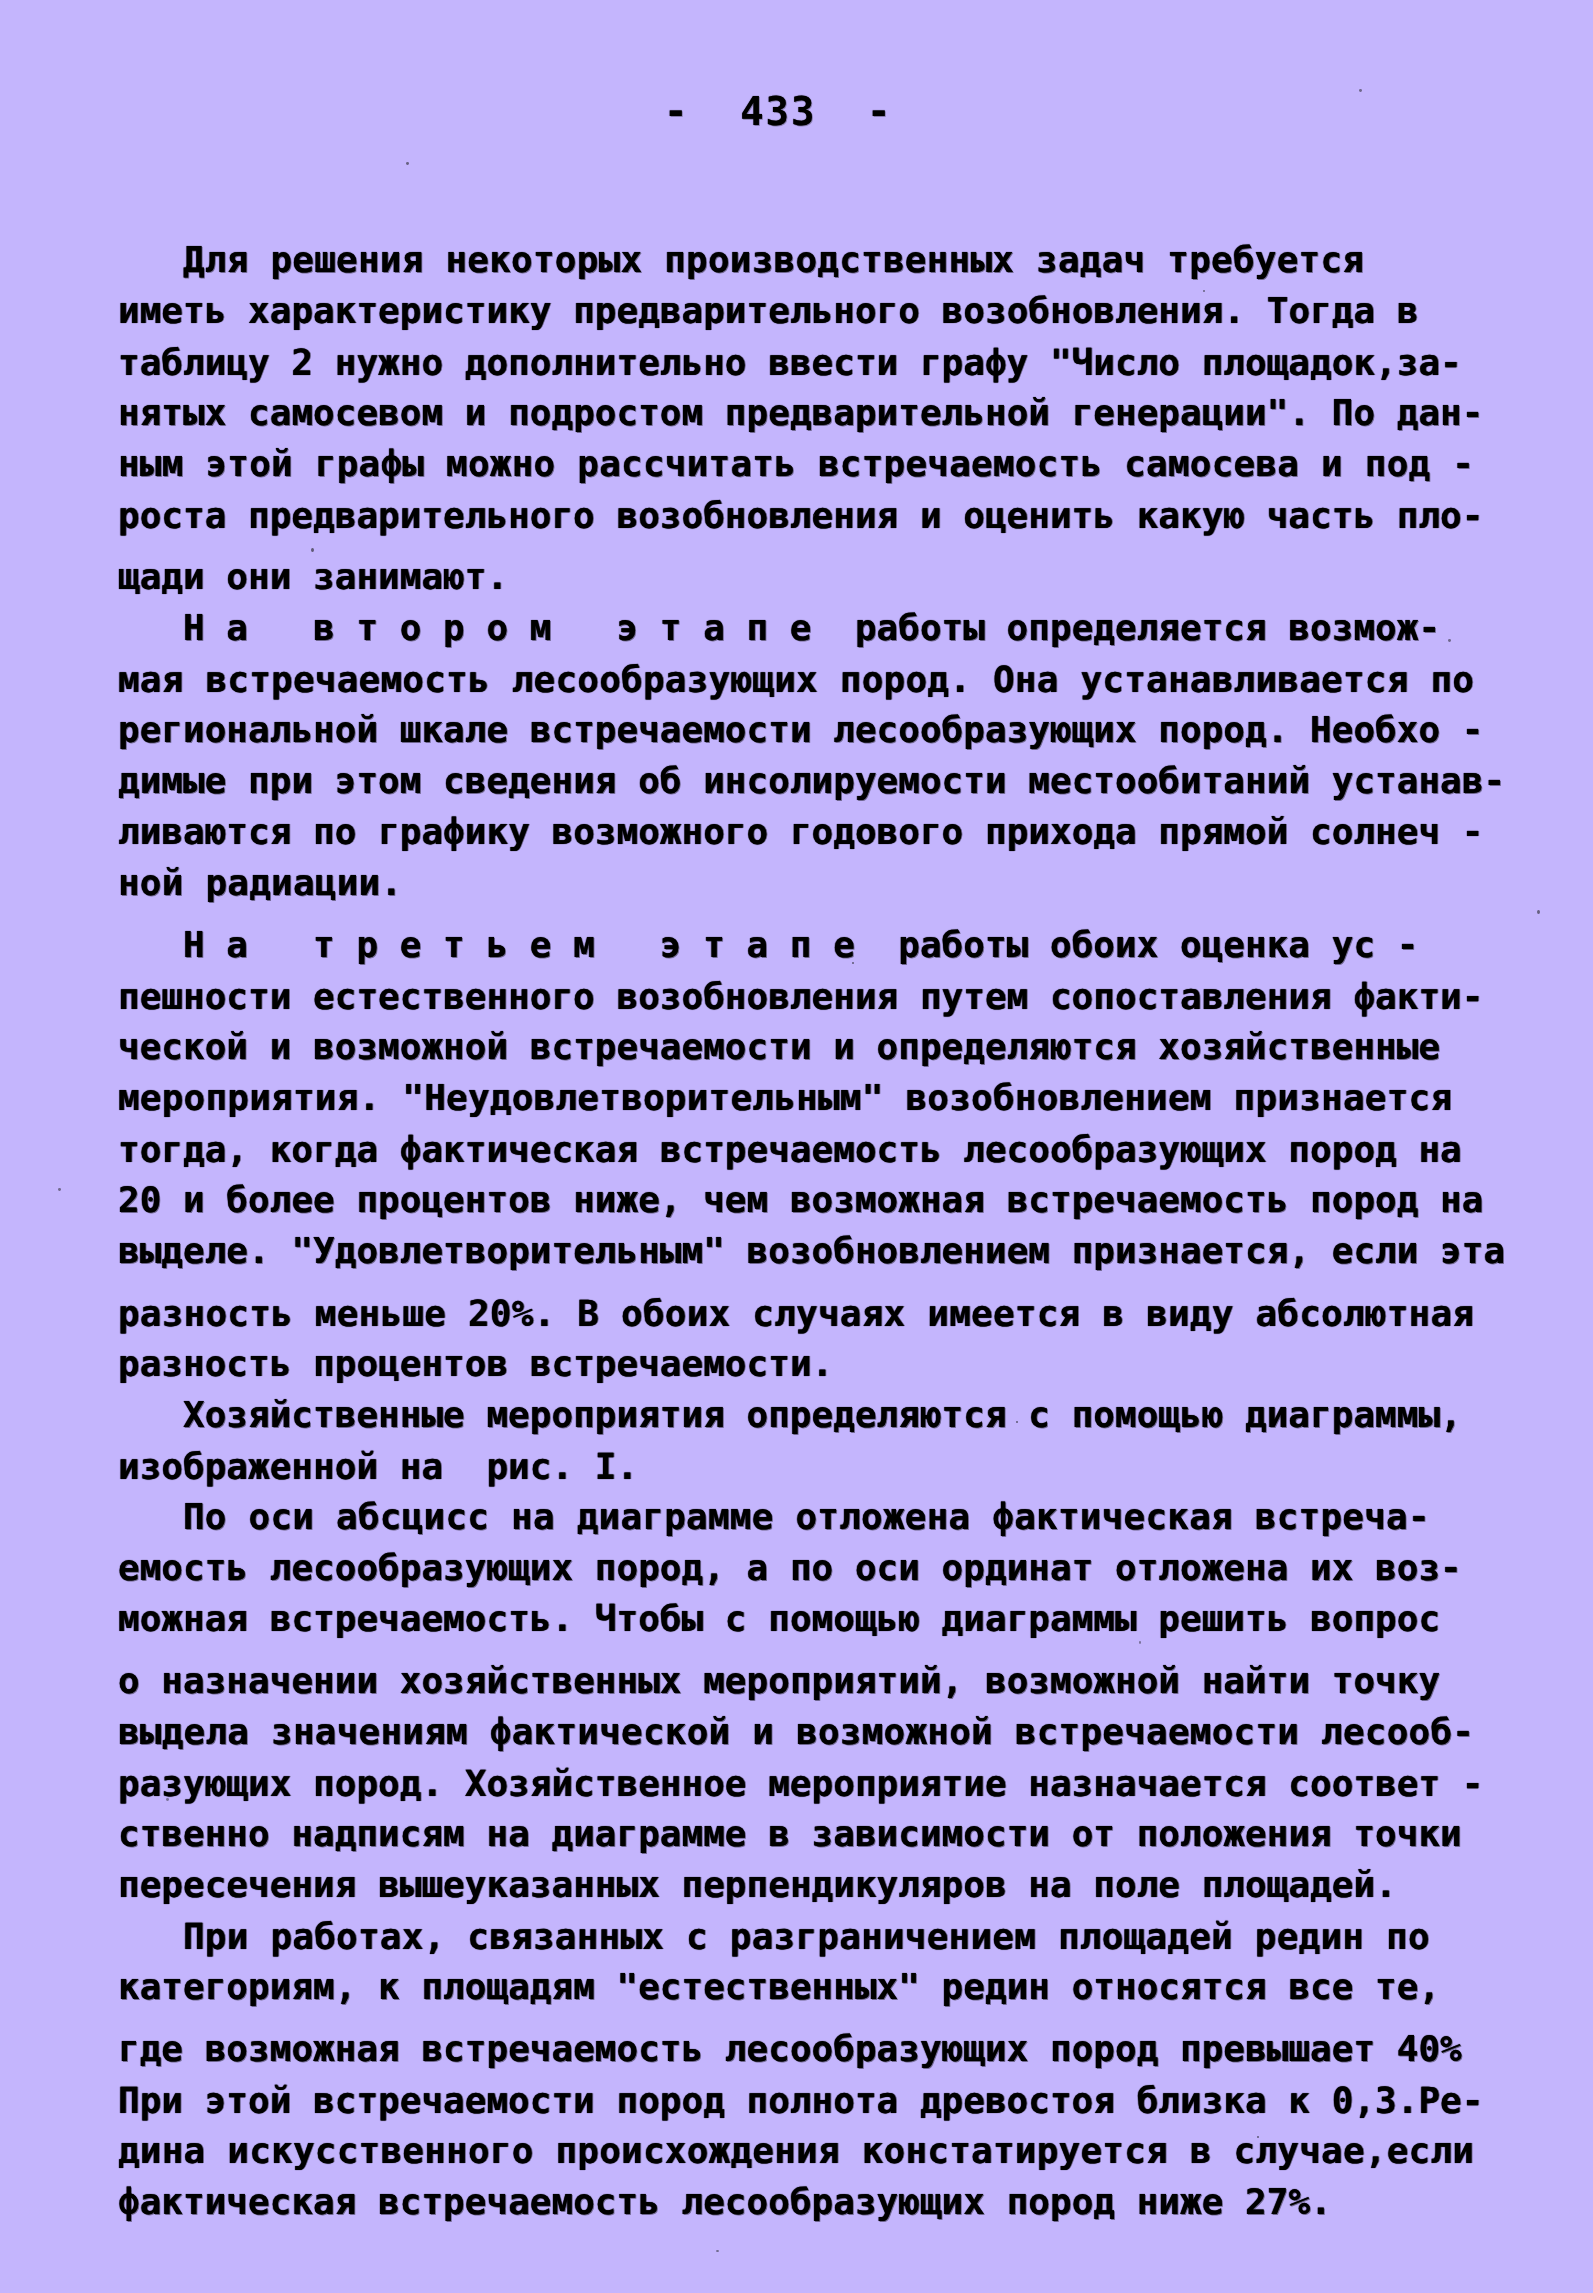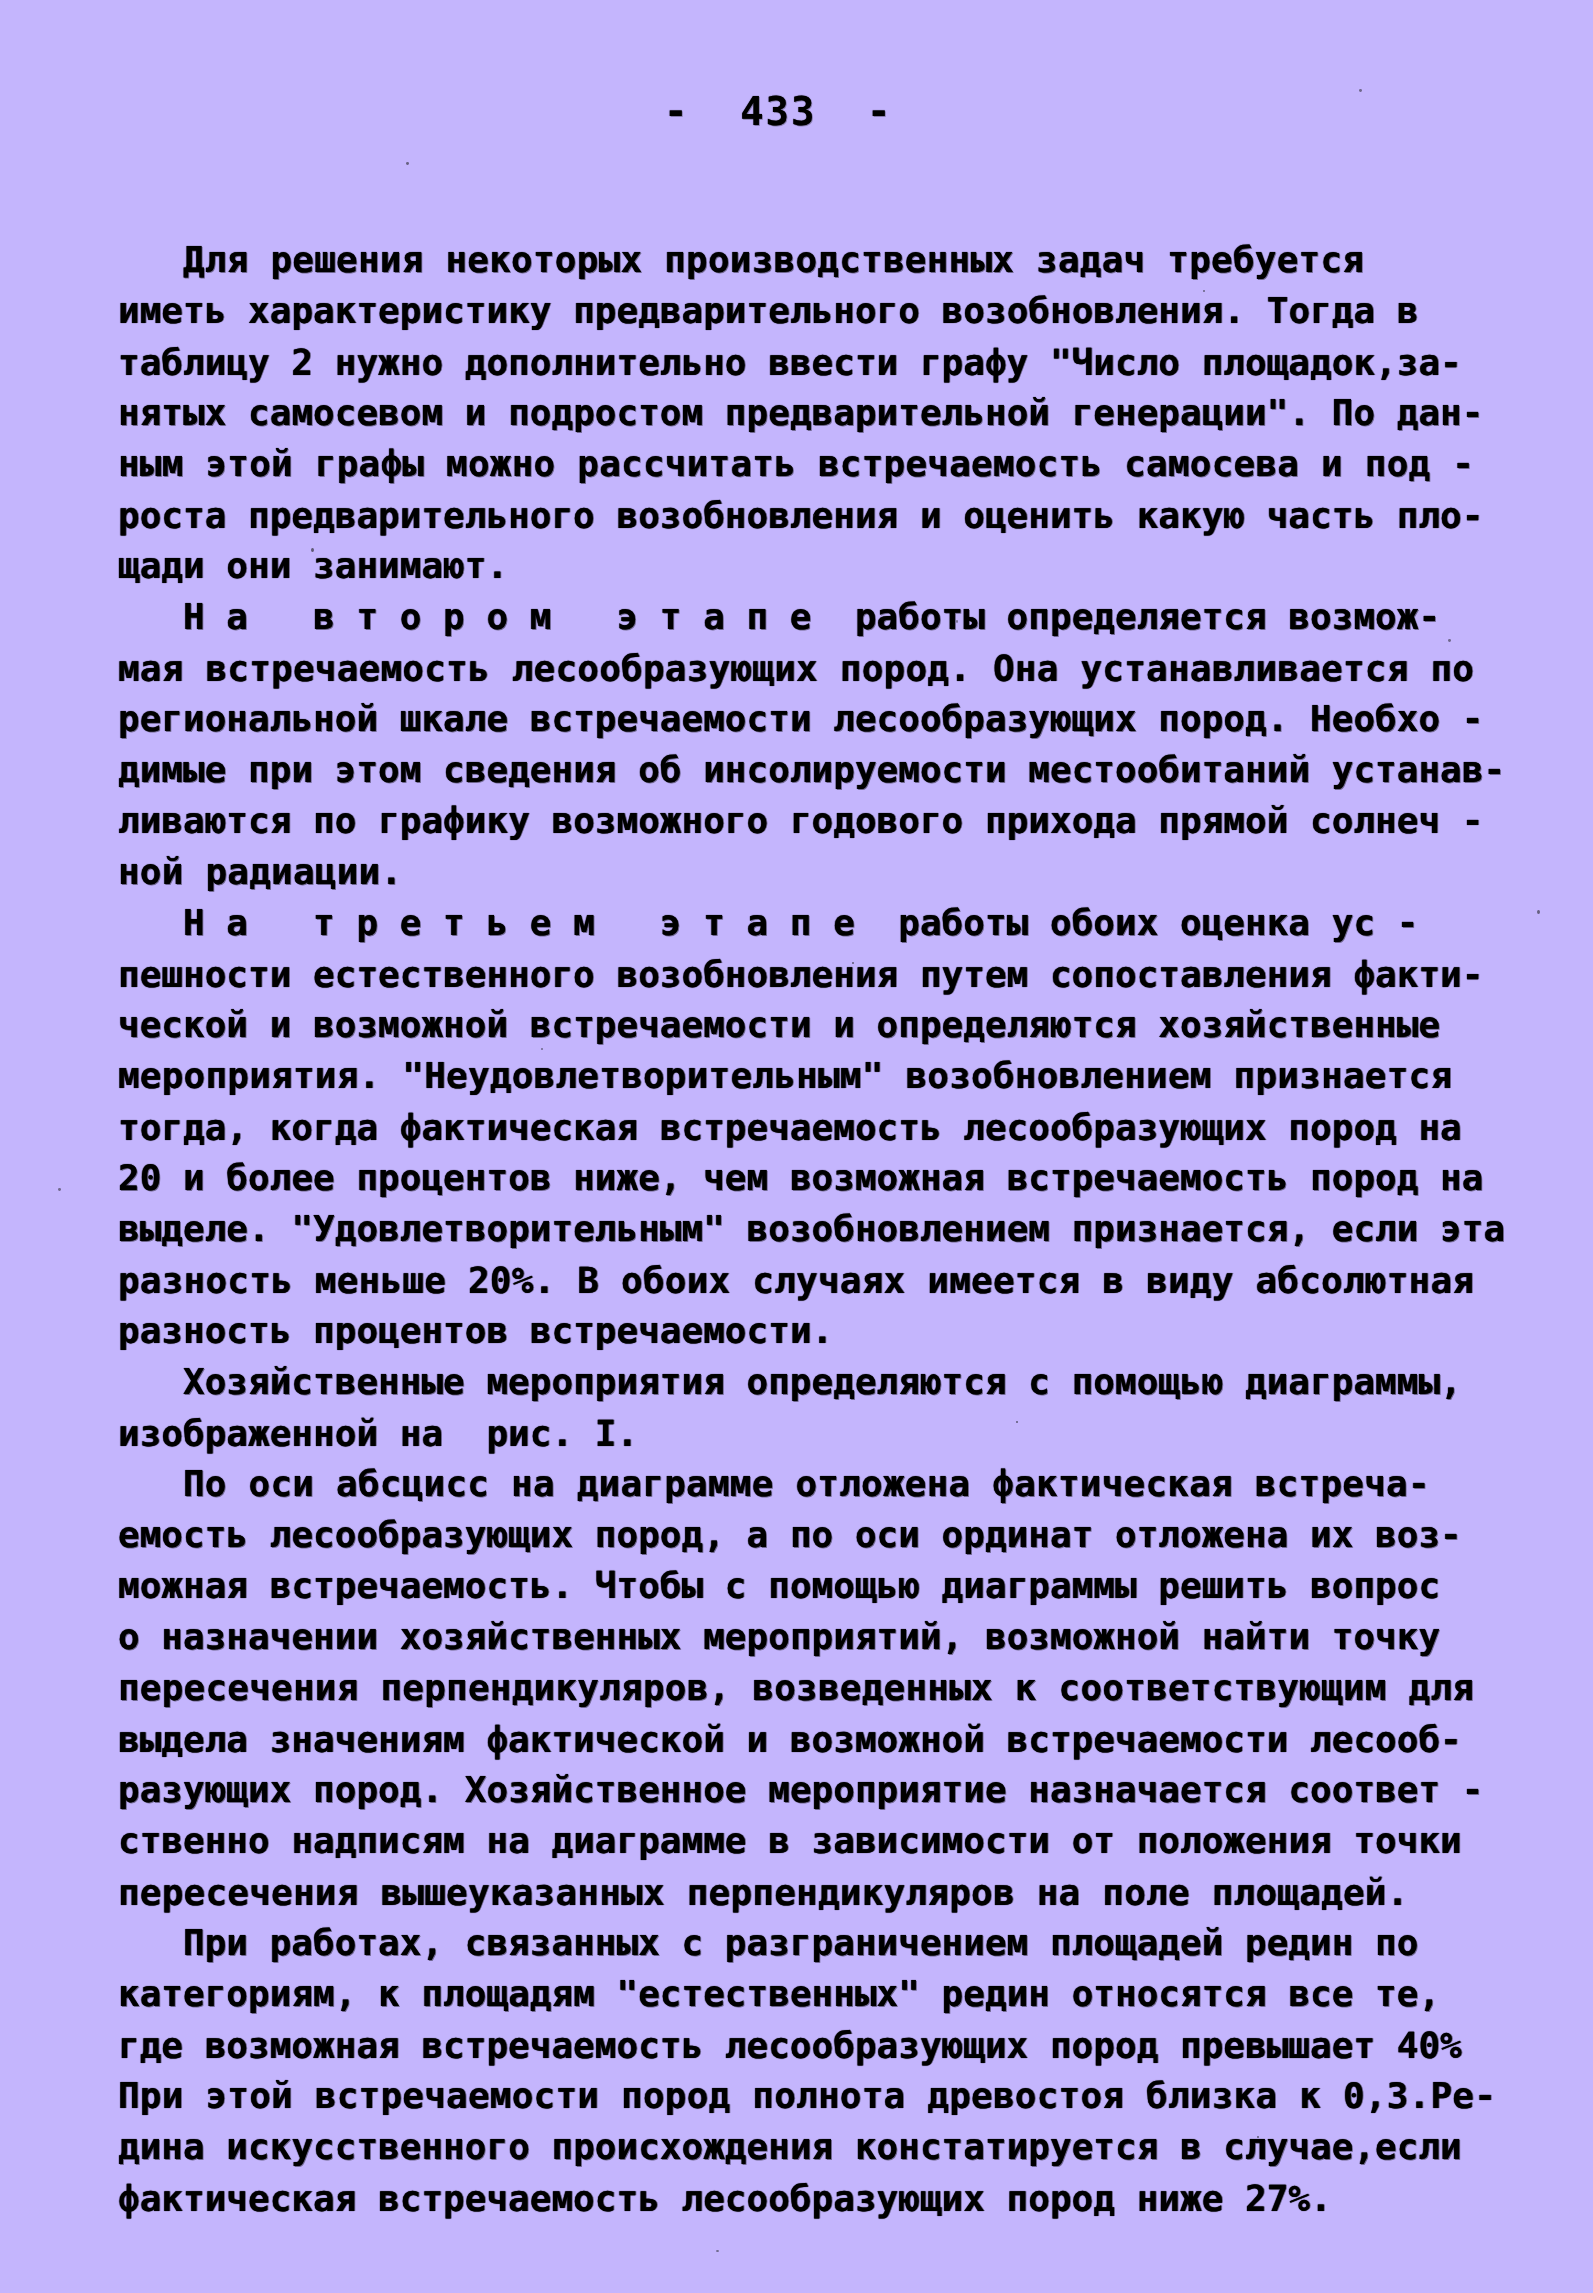--- a/index.html
+++ b/index.html
@@ -37,21 +37,21 @@
   }
   .line{
     white-space:pre;
     text-shadow:0 0 1.1px rgba(5,5,5,.9), 1px 0.6px 0.4px rgba(25,25,25,.38), -0.6px 0 0 rgba(20,20,20,.22);
   }
   .line.indent{padding-left:65px;}
   
   .line:nth-child(3n){transform:translateY(0.6px) skewX(-.12deg);}
   .line:nth-child(4n+1){letter-spacing:0.2px;}
   .line:nth-child(5n+2){transform:translateY(-0.5px);}
-  .line:nth-child(7n){filter:contrast(1.5);}
+  .line:nth-child(7n){filter:contrast(1.5);margin-top:11px;}
   
   .speck{
     position:absolute;
     background:#1c1c1c;
     border-radius:50%;
     pointer-events:none;
   }
 </style>
 </head>
 <body>
@@ -82,21 +82,20 @@
     <div class="line">20 и более процентов ниже, чем возможная встречаемость пород на</div>
     <div class="line">выделе. "Удовлетворительным" возобновлением признается, если эта</div>
     <div class="line">разность меньше 20%. В обоих случаях имеется в виду абсолютная</div>
     <div class="line">разность процентов встречаемости.</div>
     <div class="line indent">Хозяйственные мероприятия определяются с помощью диаграммы,</div>
     <div class="line">изображенной на  рис. I.</div>
     <div class="line indent">По оси абсцисс на диаграмме отложена фактическая встреча-</div>
     <div class="line">емость лесообразующих пород, а по оси ординат отложена их воз-</div>
     <div class="line">можная встречаемость. Чтобы с помощью диаграммы решить вопрос</div>
     <div class="line">о назначении хозяйственных мероприятий, возможной найти точку</div>
-    <div class="line">пересечения перпендикуляров, возведенных к соответствующим для</div>
     <div class="line">выдела значениям фактической и возможной встречаемости лесооб-</div>
     <div class="line">разующих пород. Хозяйственное мероприятие назначается соответ -</div>
     <div class="line">ственно надписям на диаграмме в зависимости от положения точки</div>
     <div class="line">пересечения вышеуказанных перпендикуляров на поле площадей.</div>
     <div class="line indent">При работах, связанных с разграничением площадей редин по</div>
     <div class="line">категориям, к площадям "естественных" редин относятся все те,</div>
     <div class="line">где возможная встречаемость лесообразующих пород превышает 40%</div>
     <div class="line">При этой встречаемости пород полнота древостоя близка к 0,3.Ре-</div>
     <div class="line">дина искусственного происхождения констатируется в случае,если</div>
     <div class="line">фактическая встречаемость лесообразующих пород ниже 27%.</div>

